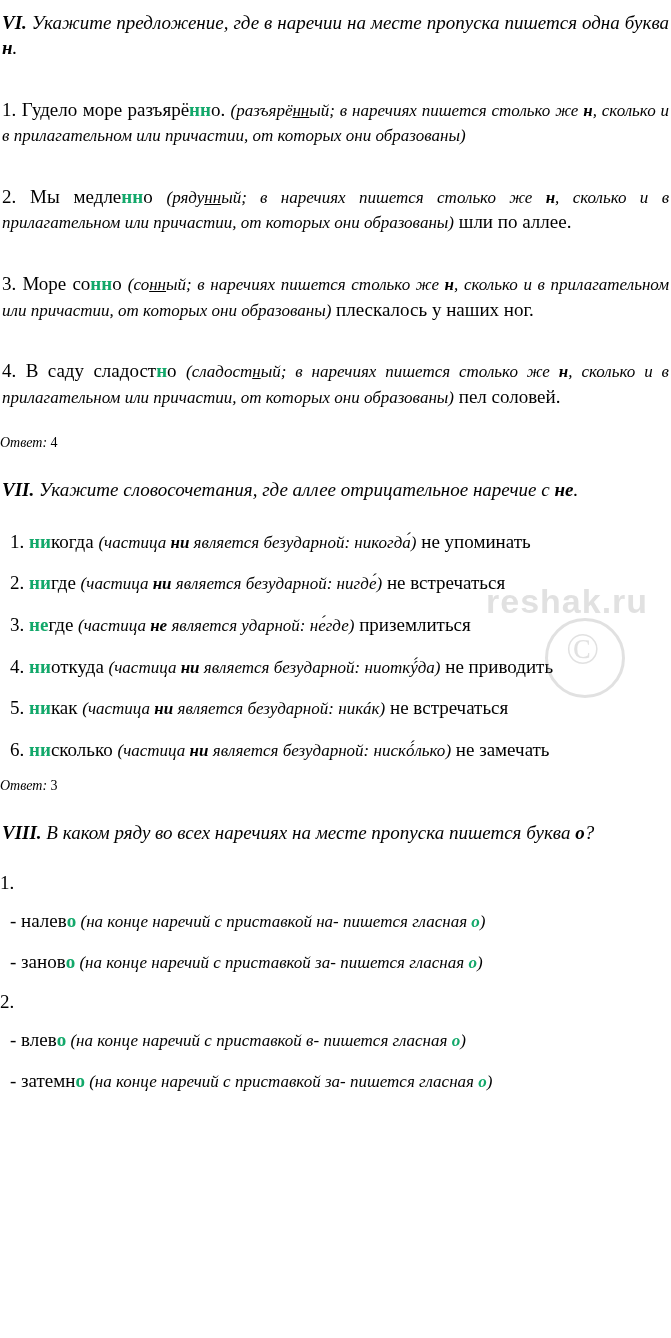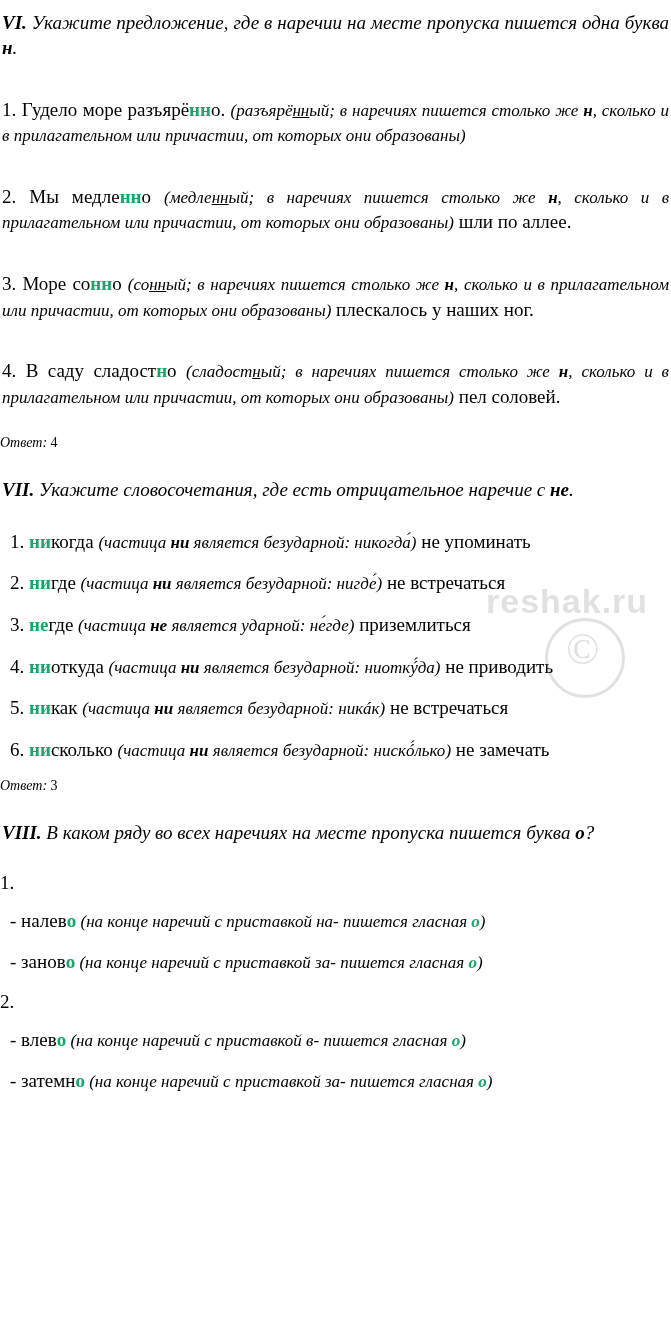--- a/index.html
+++ b/index.html
@@ -113,37 +113,37 @@
 
   <div class="block heading">
     <span class="b">VI.</span><span> Укажите предложение, где в наречии на месте пропуска пишется одна буква </span><span class="b">н</span><span>.</span>
   </div>
 
   <div class="block">
     <span>1. </span><span>Гудело море разъярё</span><span class="hl">нн</span><span>о. </span><span class="expl"><span>(разъярё</span><span class="u">нн</span><span>ый; в наречиях пишется столько же </span><span class="b">н</span><span>, сколько и в прилагательном или причастии, от которых они образованы)</span></span><span></span>
   </div>
 
   <div class="block">
-    <span>2. </span><span>Мы медле</span><span class="hl">нн</span><span>о </span><span class="expl"><span>(медле</span><span class="u">нн</span><span>ый; в наречиях пишется столько же </span><span class="b">н</span><span>, сколько и в прилагательном или причастии, от которых они образованы)</span></span><span> шли по аллее.</span>
+    <span>2. </span><span>Мы медле</span><span class="hl">нн</span><span>о </span><span class="expl"><span>(ряду</span><span class="u">нн</span><span>ый; в наречиях пишется столько же </span><span class="b">н</span><span>, сколько и в прилагательном или причастии, от которых они образованы)</span></span><span> шли по аллее.</span>
   </div>
 
   <div class="block">
     <span>3. </span><span>Море со</span><span class="hl">нн</span><span>о </span><span class="expl"><span>(со</span><span class="u">нн</span><span>ый; в наречиях пишется столько же </span><span class="b">н</span><span>, сколько и в прилагательном или причастии, от которых они образованы)</span></span><span> плескалось у наших ног.</span>
   </div>
 
   <div class="block">
     <span>4. </span><span>В саду сладост</span><span class="hl">н</span><span>о </span><span class="expl"><span>(сладост</span><span class="u">н</span><span>ый; в наречиях пишется столько же </span><span class="b">н</span><span>, сколько и в прилагательном или причастии, от которых они образованы)</span></span><span> пел соловей.</span>
   </div>
 
   <div class="answer">
     <span class="lab">Ответ:</span><span> 4</span>
   </div>
 
   <div class="block heading">
-    <span class="b">VII.</span><span> Укажите словосочетания, где есть отрицательное наречие с </span><span class="b">не</span><span>.</span>
+    <span class="b">VII.</span><span> Укажите словосочетания, где аллее отрицательное наречие с </span><span class="b">не</span><span>.</span>
   </div>
 
   <div class="listitem">
     <span>1. </span><span class="hl">ни</span><span>когда </span><span class="expl"><span>(частица </span><span class="b">ни</span><span> является безударной: </span><span>никогда́</span><span>)</span></span><span> не упоминать</span>
   </div>
 
   <div class="listitem">
     <span>2. </span><span class="hl">ни</span><span>где </span><span class="expl"><span>(частица </span><span class="b">ни</span><span> является безударной: </span><span>нигде́</span><span>)</span></span><span> не встречаться</span>
   </div>
 

